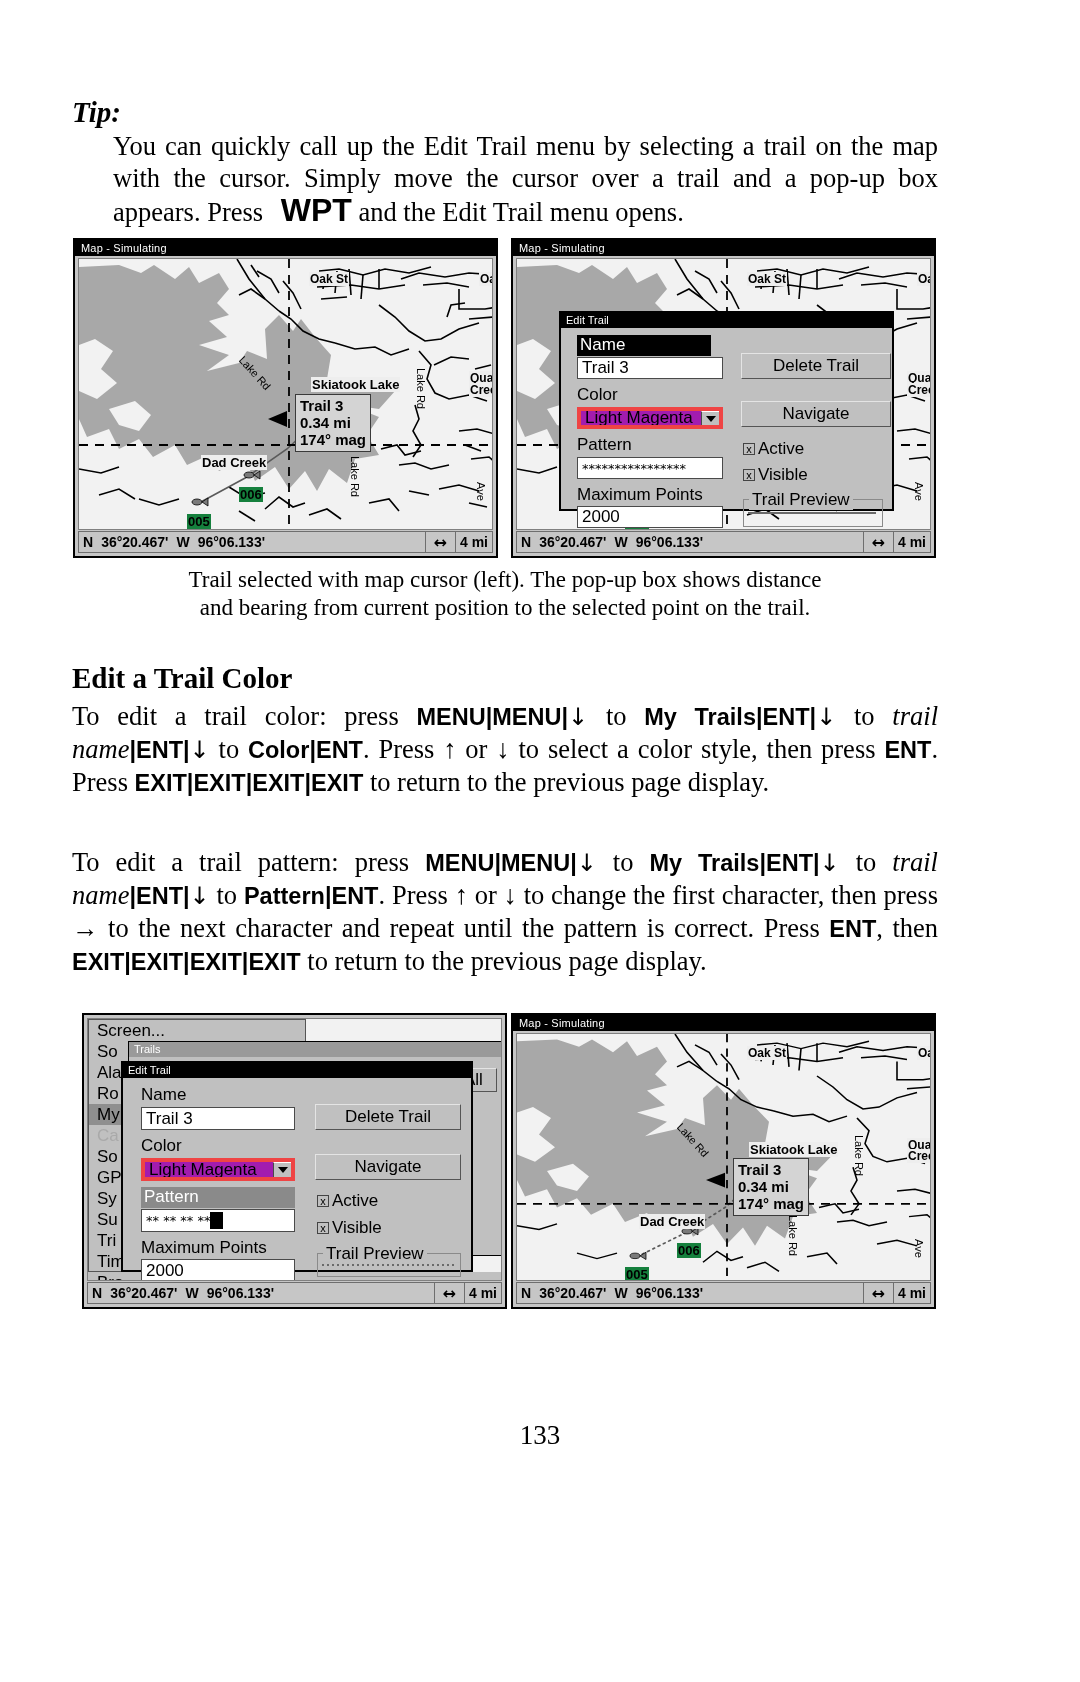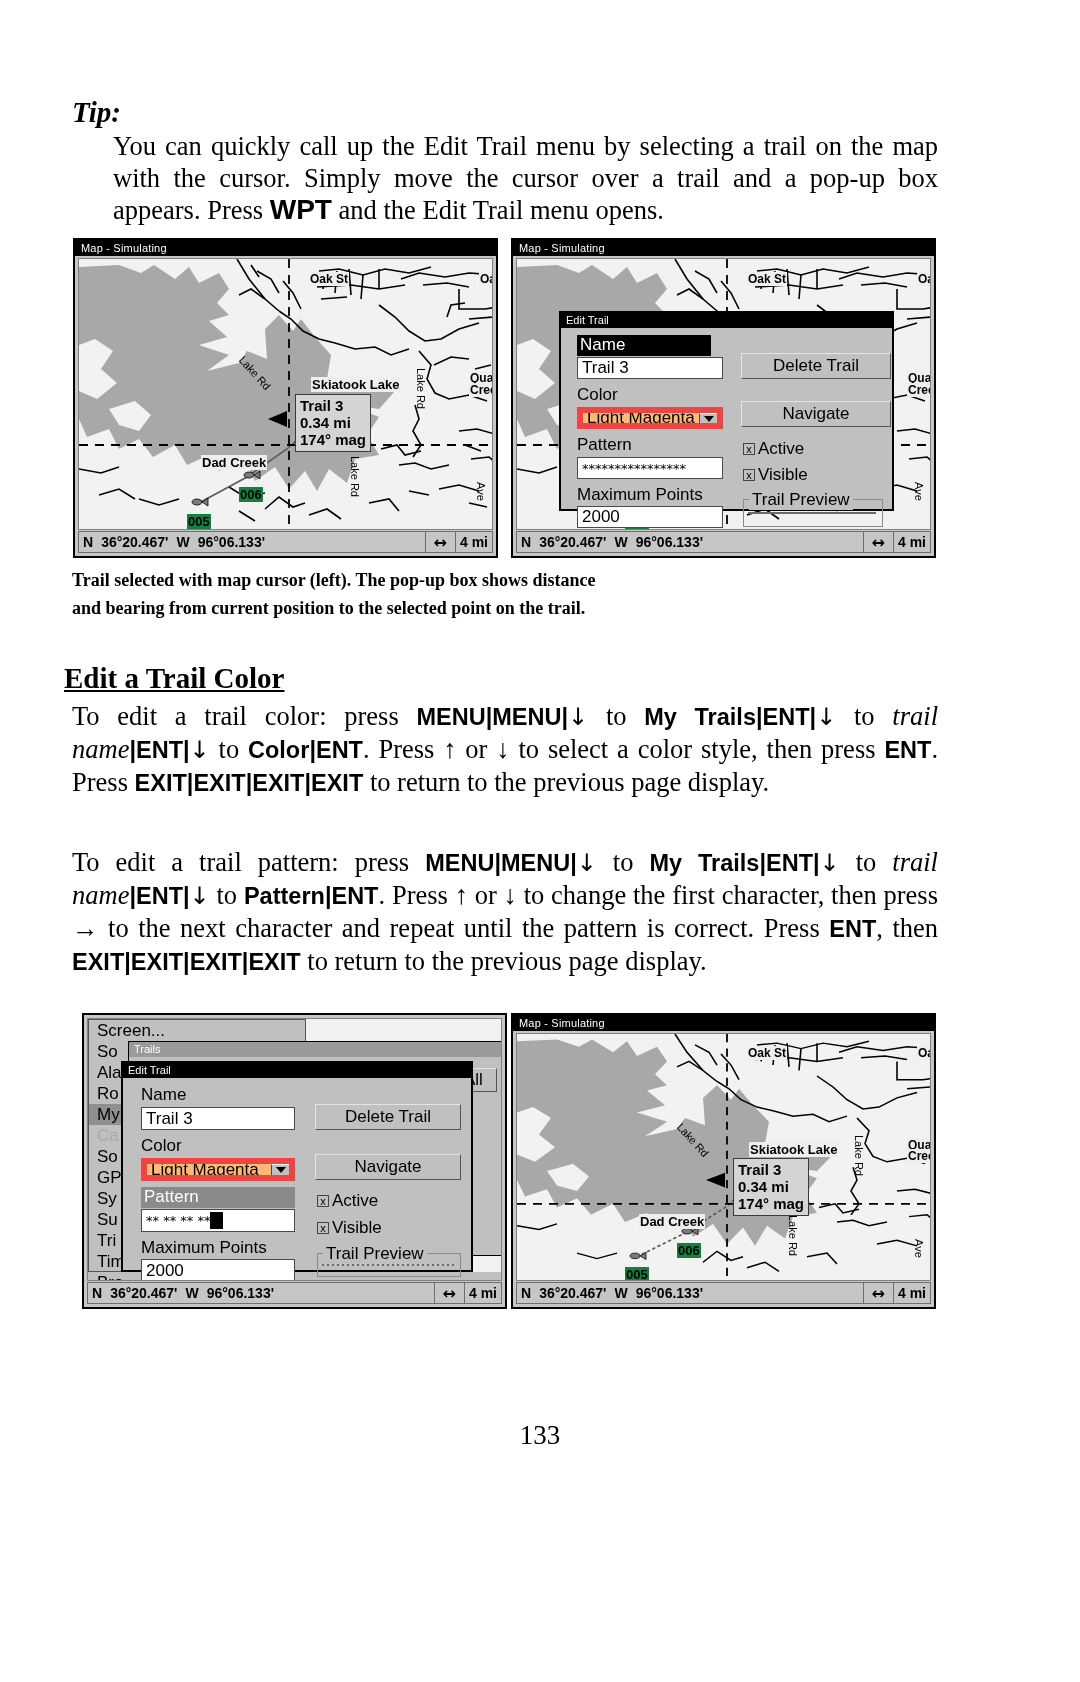--- a/index.html
+++ b/index.html
@@ -36,28 +36,28 @@
   .tip-body {
     position: absolute;
     left: 113px;
     top: 130px;
     width: 825px;
     font-size: 26.5px;
     line-height: 32px;
     text-align: justify;
     text-justify: inter-word;
   }
-  .tip-body b { font-family: "Liberation Sans", sans-serif; font-size: 28px; }
+  .tip-body b { font-family: "Liberation Sans", sans-serif; font-size: 32px; margin-left: 11px; }
 
   .caption {
     position: absolute;
-    font-weight: bold;
-    font-size: 18px;
+    font-weight: normal;
+    font-size: 23px;
     line-height: 28px;
-    text-align: left;
+    text-align: center;
     font-family: "Liberation Serif", serif;
   }
 
   h2.section {
     position: absolute;
     margin: 0;
     font-size: 29px;
     font-weight: bold;
     font-family: "Liberation Serif", serif;
   }
@@ -227,22 +227,22 @@
     border: 1px solid #4a4a4a;
     box-sizing: border-box;
     font-size: 17px;
     padding: 0 4px;
     display: flex;
     align-items: center;
     overflow: hidden;
   }
   .combobox {
     position: absolute;
-    background: #fdba74;
-    border: 6px solid #ef4444;
+    background: #a21caf;
+    border: 4px solid #ef4444;
     box-sizing: border-box;
     font-size: 17px;
     display: flex;
     align-items: center;
     overflow: hidden;
   }
   .combobox .cbtext { padding-left: 4px; flex: 1; }
   .combobox .cbarrow {
     width: 17px;
     height: 100%;
@@ -580,21 +580,21 @@
       <span class="sb-div"></span>
       <span class="sb-cell">4 mi</span>
     </div>
   </div>
 
   <div class="caption" style="left:72px; top:566px; width:866px;">
     <div>Trail selected with map cursor (left). The pop-up box shows distance</div>
     <div>and bearing from current position to the selected point on the trail.</div>
   </div>
 
-  <h2 class="section" style="left:64px; top:662px;text-decoration:underline;">Edit a Trail Color</h2>
+  <h2 class="section" style="left:72px; top:662px;">Edit a Trail Color</h2>
   <div class="para" id="para-color" style="top:700px;"><span>To edit a trail color: press </span><span class="k">MENU</span><span class="k">|</span><span class="k">MENU</span><span class="k">|</span><span class="arrow">↓</span><span> to </span><span class="sc">My Trails</span><span class="k">|</span><span class="k">ENT</span><span class="k">|</span><span class="arrow">↓</span><span> to </span><span class="it">trail name</span><span class="k">|</span><span class="k">ENT</span><span class="k">|</span><span class="arrow">↓</span><span> to </span><span class="sc">Color</span><span class="k">|</span><span class="k">ENT</span><span>. Press ↑ or ↓ to select a color style, then press </span><span class="k">ENT</span><span>. Press </span><span class="k">EXIT</span><span class="k">|</span><span class="k">EXIT</span><span class="k">|</span><span class="k">EXIT</span><span class="k">|</span><span class="k">EXIT</span><span> to return to the previous page display.</span></div>
 
   <div class="para" id="para-pattern" style="top:846px;"><span>To edit a trail pattern: press </span><span class="k">MENU</span><span class="k">|</span><span class="k">MENU</span><span class="k">|</span><span class="arrow">↓</span><span> to </span><span class="sc">My Trails</span><span class="k">|</span><span class="k">ENT</span><span class="k">|</span><span class="arrow">↓</span><span> to </span><span class="it">trail name</span><span class="k">|</span><span class="k">ENT</span><span class="k">|</span><span class="arrow">↓</span><span> to </span><span class="sc">Pattern</span><span class="k">|</span><span class="k">ENT</span><span>. Press ↑ or ↓ to change the first character, then press → to the next character and repeat until the pattern is correct. Press </span><span class="k">ENT</span><span>, then </span><span class="k">EXIT</span><span class="k">|</span><span class="k">EXIT</span><span class="k">|</span><span class="k">EXIT</span><span class="k">|</span><span class="k">EXIT</span><span> to return to the previous page display.</span></div>
 
   <div class="gps" style="left:82px; top:1013px; width:425px; height:296px;">
     <div class="map-area" style="top:3px; bottom:26px; background:#c0c0c0; border:1px solid #808080;">
 
       <svg class="map-svg" width="419" height="253" viewBox="0 0 419 253">
         <rect x="0" y="0" width="419" height="253" fill="#f2f2f2"></rect>
         <g stroke="#000" fill="none" stroke-width="1.5">

